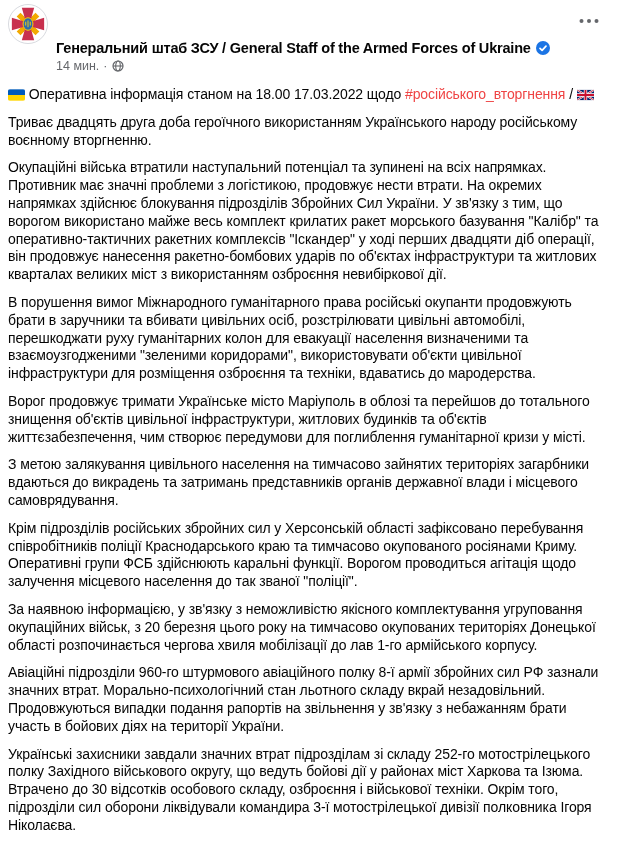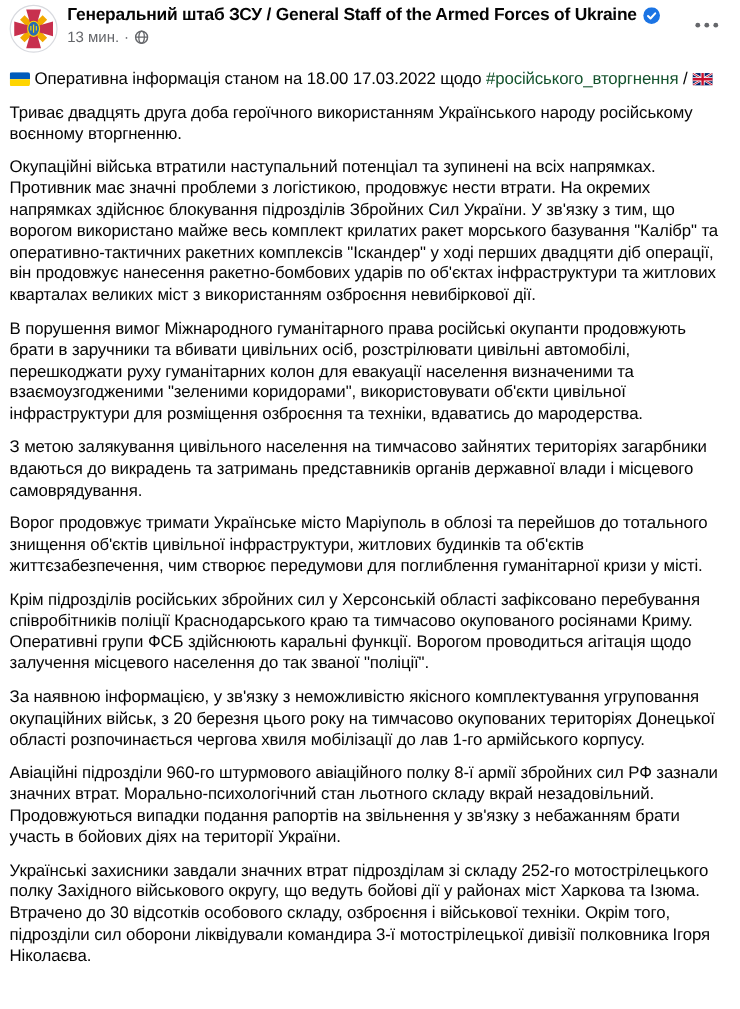--- a/index.html
+++ b/index.html
@@ -9,21 +9,21 @@
     font-family:"Liberation Sans","DejaVu Sans",sans-serif;
     color:#050505;
   }
   .post { width:617px; background:#fff; }
   .header { display:flex; align-items:flex-start; padding:4px 10px 0 8px; position:relative; }
   .avatar {
     width:40px; height:40px; border-radius:50%; overflow:hidden; flex:0 0 40px;
     border:1px solid #d8dadf; background:#fff; cursor:pointer;
   }
   .avatar svg { display:block; width:100%; height:100%; }
-  .header-text { margin-left:8px; padding-top:1px; min-width:0; }
+  .header-text { margin-left:8px; padding-top:1px; min-width:0;margin-top:35px; }
   .page-name-row { display:flex; align-items:center; gap:5px; }
   .page-name {
     font-size:14.5px; font-weight:bold; letter-spacing:-0.2px; color:#050505;
     cursor:pointer; white-space:nowrap;
   }
   .verified { display:inline-flex; flex:0 0 auto; }
   .meta-row {
     display:flex; align-items:center; gap:4px; margin-top:3px;
     font-size:12.5px; color:#65676B;
   }
@@ -33,21 +33,21 @@
     display:flex; align-items:center; justify-content:center;
     border-radius:6px; cursor:pointer;
   }
   .body { padding:13px 10px 0 8px; }
   .para, .intro-line {
     font-size:14px; line-height:17.8px; letter-spacing:-0.1px; color:#050505;
   }
   .intro-block { margin-bottom:10px; }
   .para { margin-bottom:10px; }
   .para:last-child { margin-bottom:6px; }
-  a.hashtag { color:#14532d; text-decoration:none; cursor:pointer; }
+  a.hashtag { color:#ef4444; text-decoration:none; cursor:pointer; }
   .flag {
     display:inline-block; width:17px; height:12px; border-radius:2px;
     overflow:hidden; vertical-align:-1.5px; line-height:0;
   }
   .flag svg { display:block; width:100%; height:100%; }
 </style>
 </head>
 <body style="background: rgb(255, 255, 255); color: rgb(5, 5, 5);">
 
 <div class="post">
@@ -75,21 +75,21 @@
       <div class="page-name-row">
         <span class="page-name">Генеральний штаб ЗСУ / General Staff of the Armed Forces of Ukraine</span>
         <span class="verified">
           <svg width="14" height="14" viewBox="0 0 14 14">
             <circle cx="7" cy="7" r="7" fill="#1B74E4"></circle>
             <path d="M4 7.3 L6.1 9.4 L10 5.1" stroke="#ffffff" stroke-width="1.7" fill="none" stroke-linecap="round" stroke-linejoin="round"></path>
           </svg>
         </span>
       </div>
       <div class="meta-row">
-        <span class="ts">13 мин.</span>
+        <span class="ts">14 мин.</span>
         <span class="dot">·</span>
         <span class="globe" style="display:inline-flex;">
           <svg width="12" height="12" viewBox="0 0 12 12">
             <circle cx="6" cy="6" r="5" fill="none" stroke="#65676B" stroke-width="1.2"></circle>
             <ellipse cx="6" cy="6" rx="2.3" ry="5" fill="none" stroke="#65676B" stroke-width="1.1"></ellipse>
             <path d="M1 6 H11" stroke="#65676B" stroke-width="1.1"></path>
           </svg>
         </span>
       </div>
     </div>
@@ -112,21 +112,21 @@
               <path d="M0,0 60,36 M60,0 0,36" stroke="#ffffff" stroke-width="7"></path>
               <path d="M0,0 60,36 M60,0 0,36" stroke="#C8102E" stroke-width="3"></path>
               <path d="M30,0 V36 M0,18 H60" stroke="#ffffff" stroke-width="12"></path>
               <path d="M30,0 V36 M0,18 H60" stroke="#C8102E" stroke-width="7"></path>
             </svg></span></div>
       </div>
 
   <div class="para">Триває двадцять друга доба героїчного використанням Українського народу російському воєнному вторгненню.</div>
       <div class="para">Окупаційні війська втратили наступальний потенціал та зупинені на всіх напрямках. Противник має значні проблеми з логістикою, продовжує нести втрати. На окремих напрямках здійснює блокування підрозділів Збройних Сил України. У зв'язку з тим, що ворогом використано майже весь комплект крилатих ракет морського базування "Калібр" та оперативно-тактичних ракетних комплексів "Іскандер" у ході перших двадцяти діб операції, він продовжує нанесення ракетно-бомбових ударів по об'єктах інфраструктури та житлових кварталах великих міст з використанням озброєння невибіркової дії.</div>
       <div class="para">В порушення вимог Міжнародного гуманітарного права російські окупанти продовжують брати в заручники та вбивати цивільних осіб, розстрілювати цивільні автомобілі, перешкоджати руху гуманітарних колон для евакуації населення визначеними та взаємоузгодженими "зеленими коридорами", використовувати об'єкти цивільної інфраструктури для розміщення озброєння та техніки, вдаватись до мародерства.</div>
+      <div class="para">Ворог продовжує тримати Українське місто Маріуполь в облозі та перейшов до тотального знищення об'єктів цивільної інфраструктури, житлових будинків та об'єктів життєзабезпечення, чим створює передумови для поглиблення гуманітарної кризи у місті.</div>
       <div class="para">З метою залякування цивільного населення на тимчасово зайнятих територіях загарбники вдаються до викрадень та затримань представників органів державної влади і місцевого самоврядування.</div>
-      <div class="para">Ворог продовжує тримати Українське місто Маріуполь в облозі та перейшов до тотального знищення об'єктів цивільної інфраструктури, житлових будинків та об'єктів життєзабезпечення, чим створює передумови для поглиблення гуманітарної кризи у місті.</div>
       <div class="para">Крім підрозділів російських збройних сил у Херсонській області зафіксовано перебування співробітників поліції Краснодарського краю та тимчасово окупованого росіянами Криму. Оперативні групи ФСБ здійснюють каральні функції. Ворогом проводиться агітація щодо залучення місцевого населення до так званої "поліції".</div>
       <div class="para">За наявною інформацією, у зв'язку з неможливістю якісного комплектування угруповання окупаційних військ, з 20 березня цього року на тимчасово окупованих територіях Донецької області розпочинається чергова хвиля мобілізації до лав 1-го армійського корпусу.</div>
       <div class="para">Авіаційні підрозділи 960-го штурмового авіаційного полку 8-ї армії збройних сил РФ зазнали значних втрат. Морально-психологічний стан льотного складу вкрай незадовільний. Продовжуються випадки подання рапортів на звільнення у зв'язку з небажанням брати участь в бойових діях на території України.</div>
       <div class="para">Українські захисники завдали значних втрат підрозділам зі складу 252-го мотострілецького полку Західного військового округу, що ведуть бойові дії у районах міст Харкова та Ізюма. Втрачено до 30 відсотків особового складу, озброєння і військової техніки. Окрім того, підрозділи сил оборони ліквідували командира 3-ї мотострілецької дивізії полковника Ігоря Ніколаєва.</div>
     </div>
 
 </div>
 
 </body></html>

